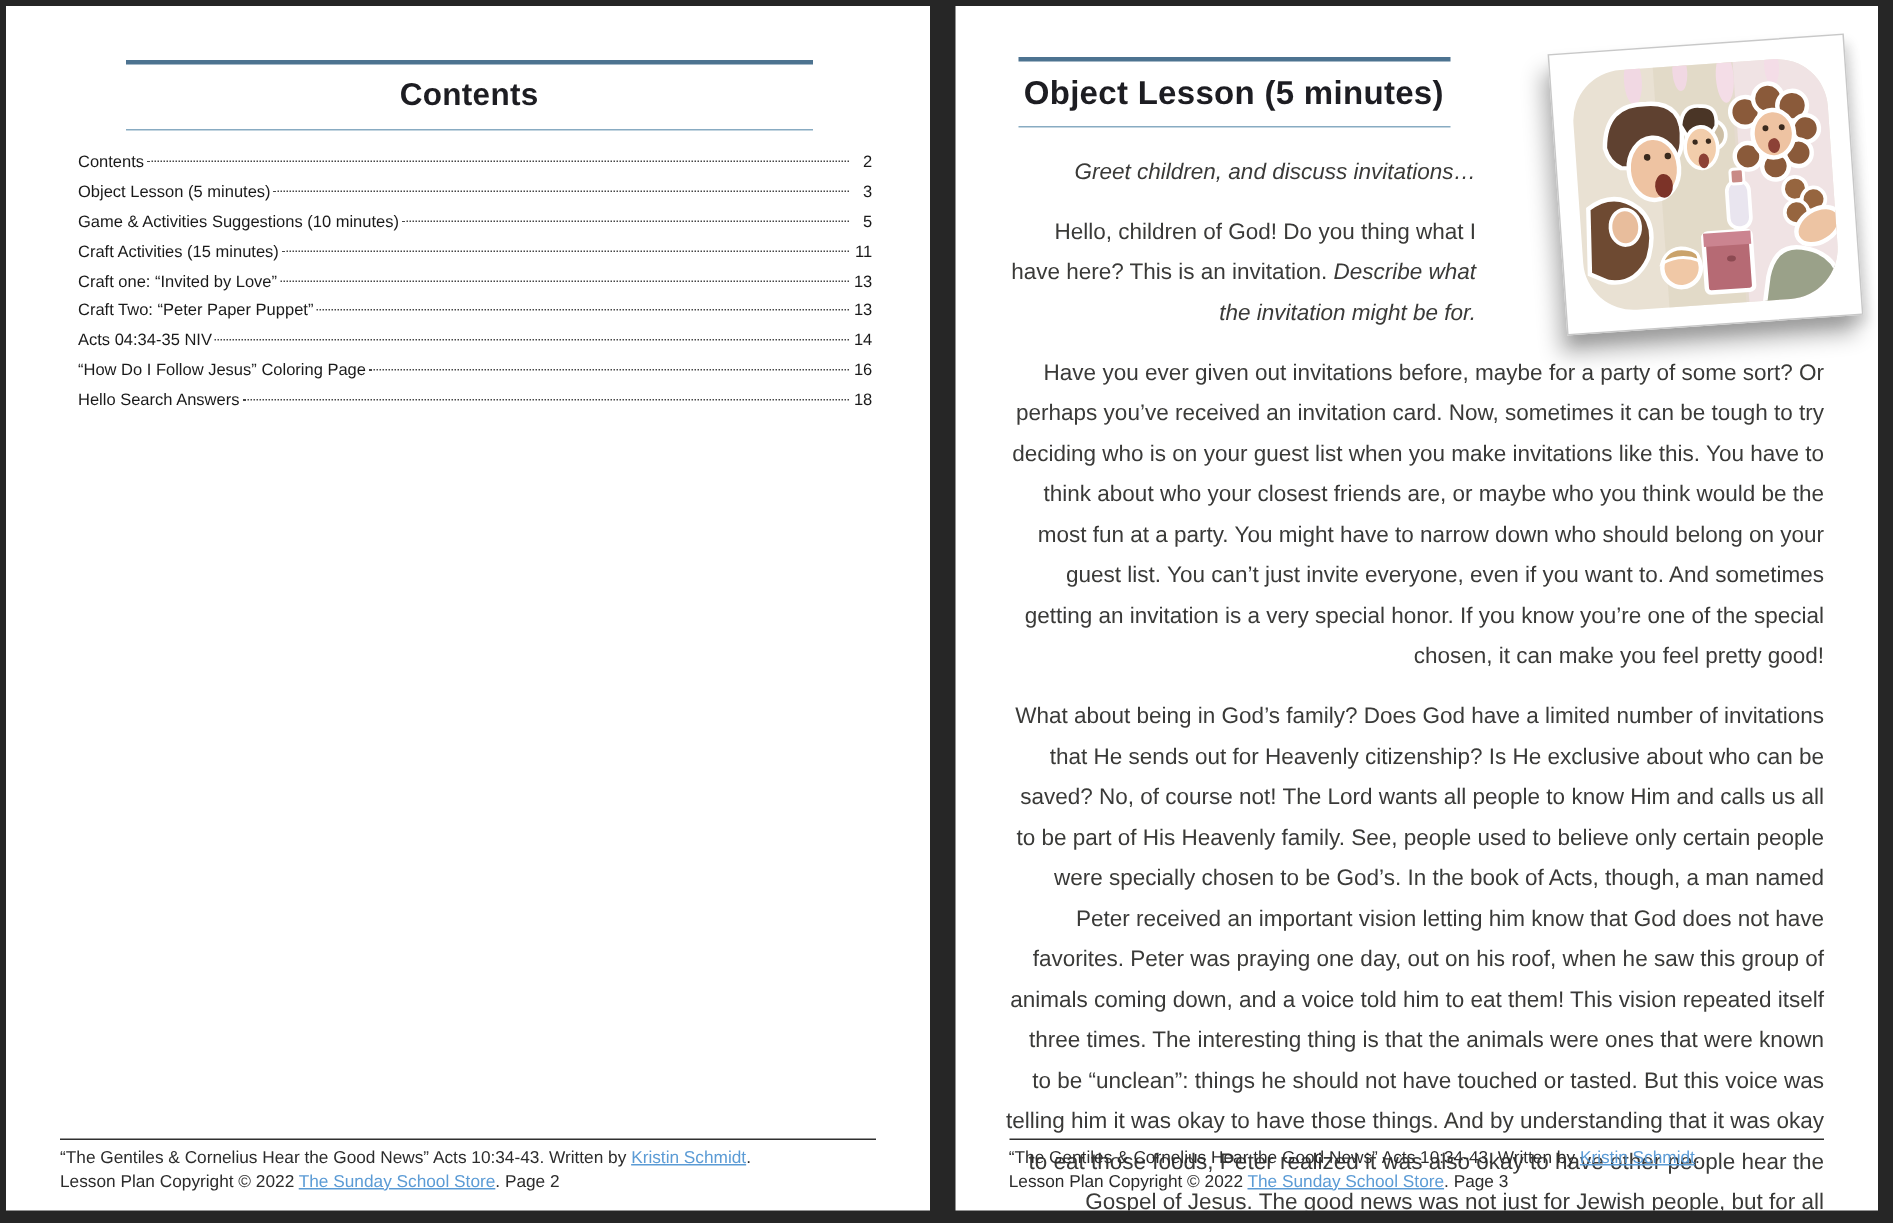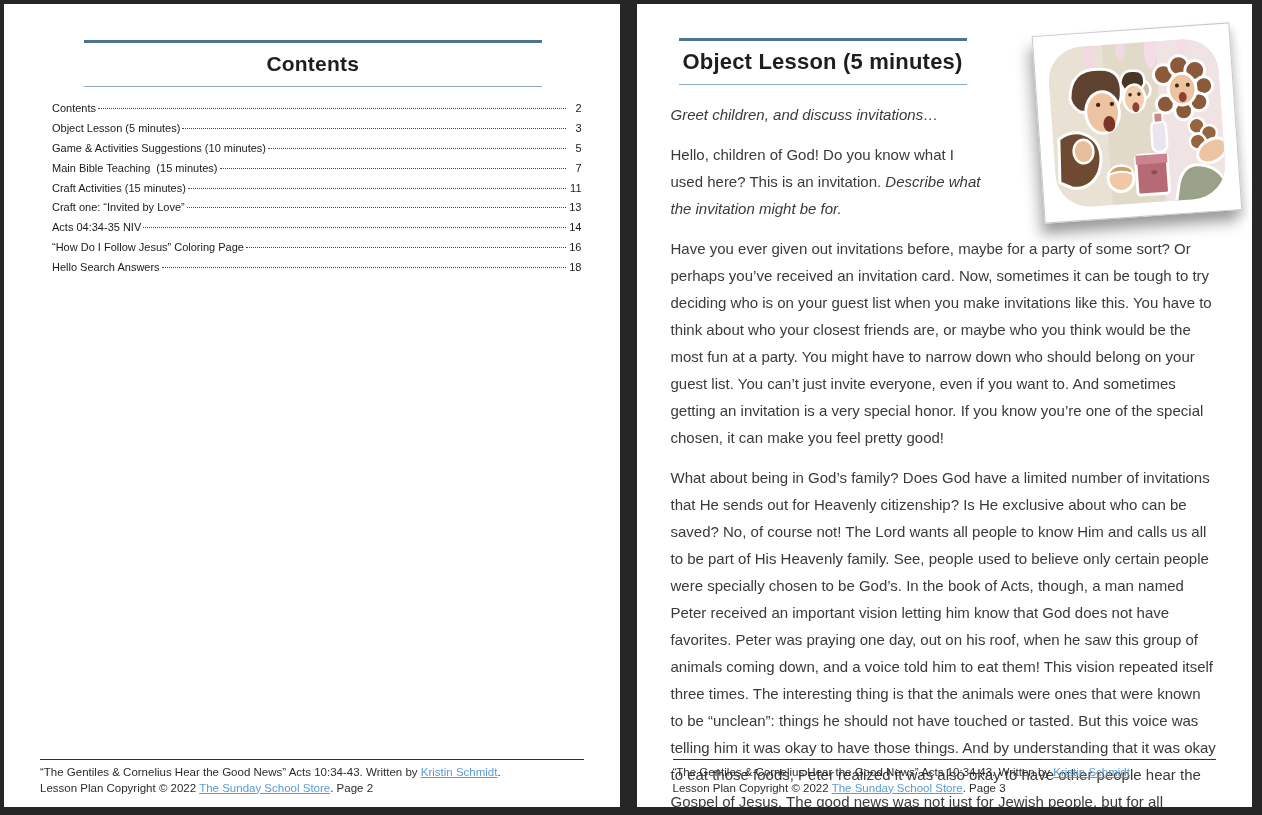--- a/index.html
+++ b/index.html
@@ -44,21 +44,21 @@
     border-bottom: 1.6px dotted #474747;
     transform: translateY(-3px);
   }
   .toc-page { min-width: 14px; text-align: right; }
 
   
   .lesson-body {
     padding: 16px 36px 0 34px;
     font-size: 15px; line-height: 27px; color: #3a3a38;
   }
-  .lesson-body p { margin: 0 0 13px 0; }
+  .lesson-body p { margin: 0 0 13px 0; text-align: right; }
   .italic { font-style: italic; }
   .wrap-spacer { float: right; width: 232px; height: 102px; }
 
   
   .photo-card {
     position: absolute; top: 25px; right: 16px;
     width: 198px; height: 188px;
     background: #ffffff;
     border: 1px solid #c8c8c8;
     padding: 9px;
@@ -98,31 +98,31 @@
           <span class="toc-label">Object Lesson (5 minutes)</span>
           <span class="toc-dots"></span>
           <span class="toc-page">3</span>
         </div>
         <div class="toc-row">
           <span class="toc-label">Game &amp; Activities Suggestions (10 minutes)</span>
           <span class="toc-dots"></span>
           <span class="toc-page">5</span>
         </div>
         <div class="toc-row">
-          <span class="toc-label">Main Bible Teaching  (15 minutes)</span>
-          <span class="toc-dots"></span>
-          <span class="toc-page">7</span>
-        </div>
-        <div class="toc-row">
           <span class="toc-label">Craft Activities (15 minutes)</span>
           <span class="toc-dots"></span>
           <span class="toc-page">11</span>
         </div>
         <div class="toc-row">
           <span class="toc-label">Craft one: “Invited by Love”</span>
+          <span class="toc-dots"></span>
+          <span class="toc-page">13</span>
+        </div>
+        <div class="toc-row">
+          <span class="toc-label">Craft Two: “Peter Paper Puppet”</span>
           <span class="toc-dots"></span>
           <span class="toc-page">13</span>
         </div>
         <div class="toc-row">
           <span class="toc-label">Acts 04:34-35 NIV</span>
           <span class="toc-dots"></span>
           <span class="toc-page">14</span>
         </div>
         <div class="toc-row">
           <span class="toc-label">“How Do I Follow Jesus” Coloring Page</span>
@@ -215,21 +215,21 @@
 
           <path d="M128,150 Q134,128 152,132 Q172,136 176,154 L176,170 L124,170 Z" fill="#9aa189" stroke="#ffffff" stroke-width="3"></path>
           <ellipse cx="164" cy="118" rx="16" ry="11" fill="#edc4a3" stroke="#ffffff" stroke-width="3" transform="rotate(-28 164 118)"></ellipse>
         </g>
       </svg>
     </div>
 
     <div class="lesson-body">
       <div class="wrap-spacer"></div>
     <p><span class="italic">Greet children, and discuss invitations…</span></p>
-        <p><span>Hello, children of God! Do you know what I used here? This is an invitation. </span><span class="italic">Describe what the invitation might be for.</span></p>
+        <p><span>Hello, children of God! Do you thing what I have here? This is an invitation. </span><span class="italic">Describe what the invitation might be for.</span></p>
         <p><span>Have you ever given out invitations before, maybe for a party of some sort? Or perhaps you’ve received an invitation card. Now, sometimes it can be tough to try deciding who is on your guest list when you make invitations like this. You have to think about who your closest friends are, or maybe who you think would be the most fun at a party. You might have to narrow down who should belong on your guest list. You can’t just invite everyone, even if you want to. And sometimes getting an invitation is a very special honor. If you know you’re one of the special chosen, it can make you feel pretty good!</span></p>
         <p><span>What about being in God’s family? Does God have a limited number of invitations that He sends out for Heavenly citizenship? Is He exclusive about who can be saved? No, of course not! The Lord wants all people to know Him and calls us all to be part of His Heavenly family. See, people used to believe only certain people were specially chosen to be God’s. In the book of Acts, though, a man named Peter received an important vision letting him know that God does not have favorites. Peter was praying one day, out on his roof, when he saw this group of animals coming down, and a voice told him to eat them! This vision repeated itself three times. The interesting thing is that the animals were ones that were known to be “unclean”: things he should not have touched or tasted. But this voice was telling him it was okay to have those things. And by understanding that it was okay to eat those foods, Peter realized it was also okay to have other people hear the Gospel of Jesus. The good news was not just for Jewish people, but for all people. God wanted Peter (and</span></p>
       </div>
 
     <div class="page-footer">
       <div class="footer-rule"></div>
       <div><span>“The Gentiles &amp; Cornelius Hear the Good News” Acts 10:34-43.  Written by </span><span class="doc-link">Kristin Schmidt</span><span>.</span></div>
       <div><span>Lesson Plan Copyright © 2022 </span><span class="doc-link">The Sunday School Store</span><span>. Page 3</span></div>
     </div>
   </div>

